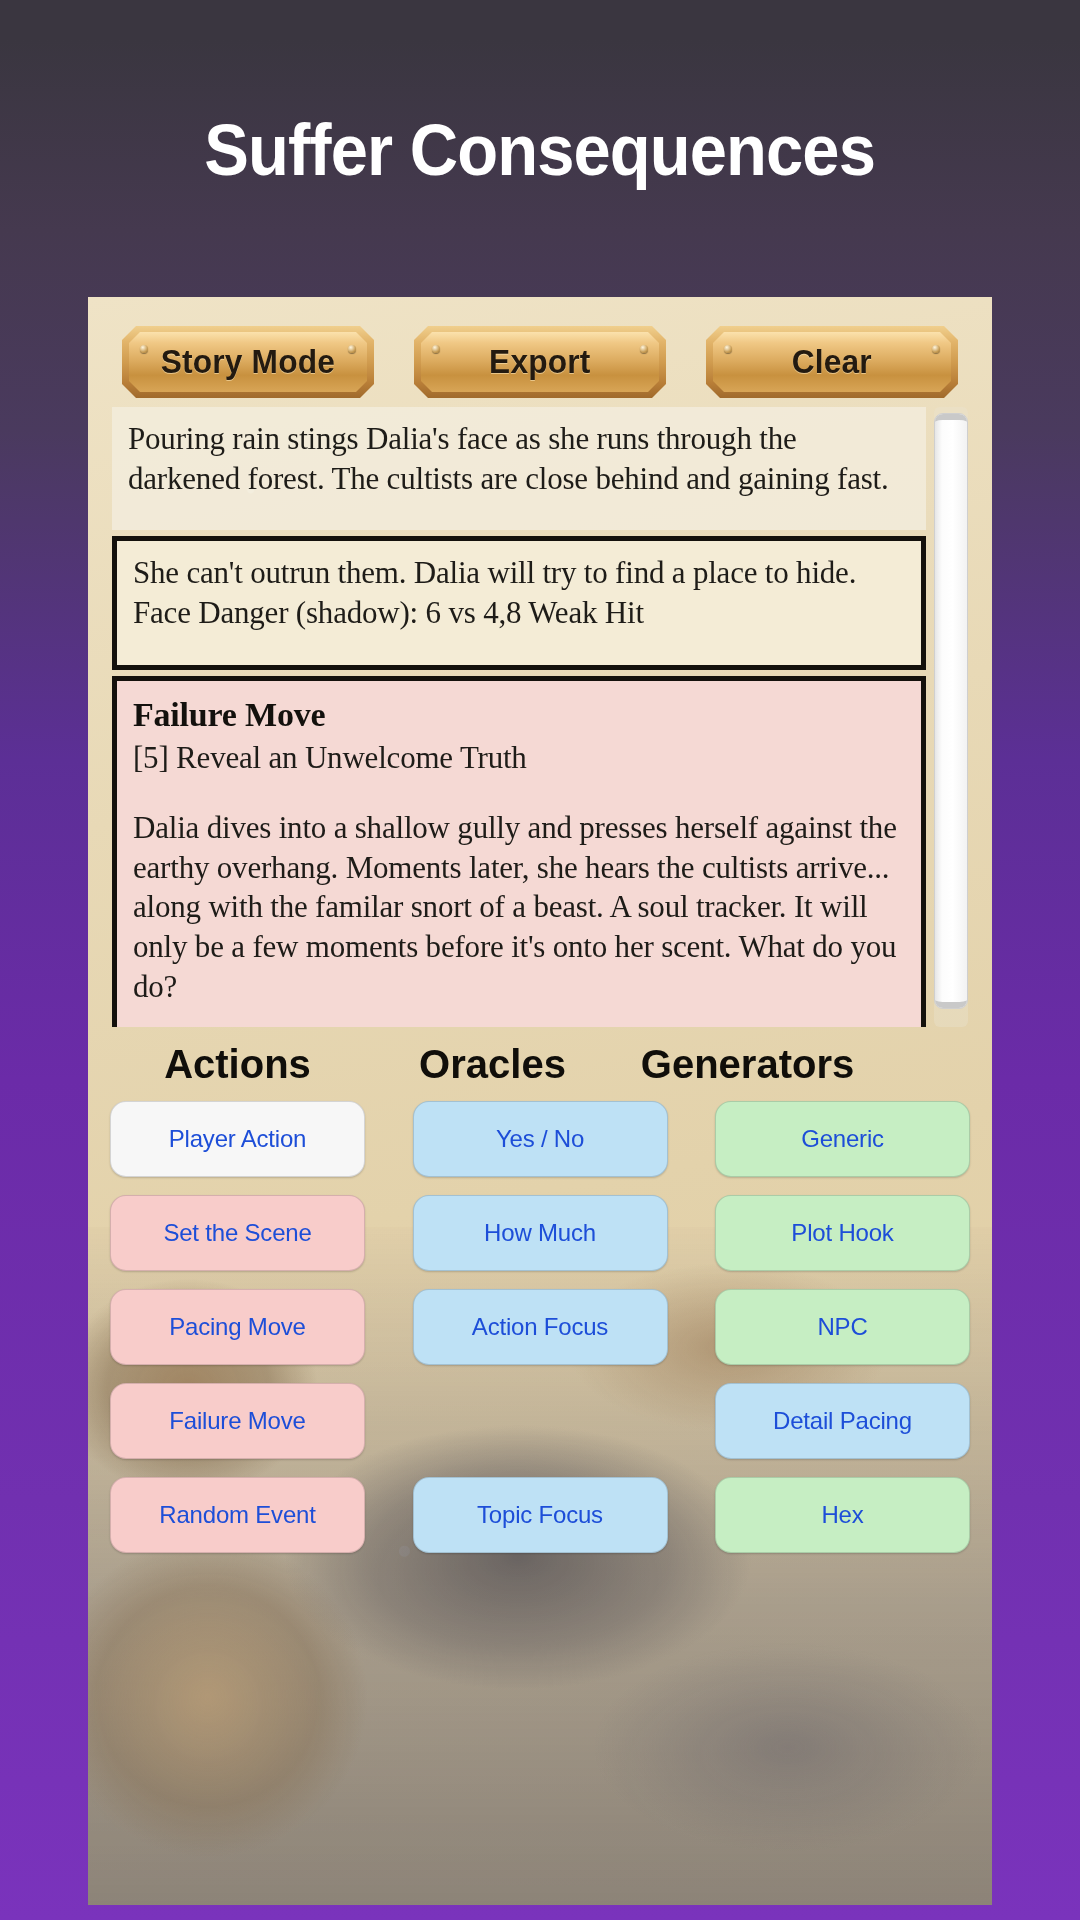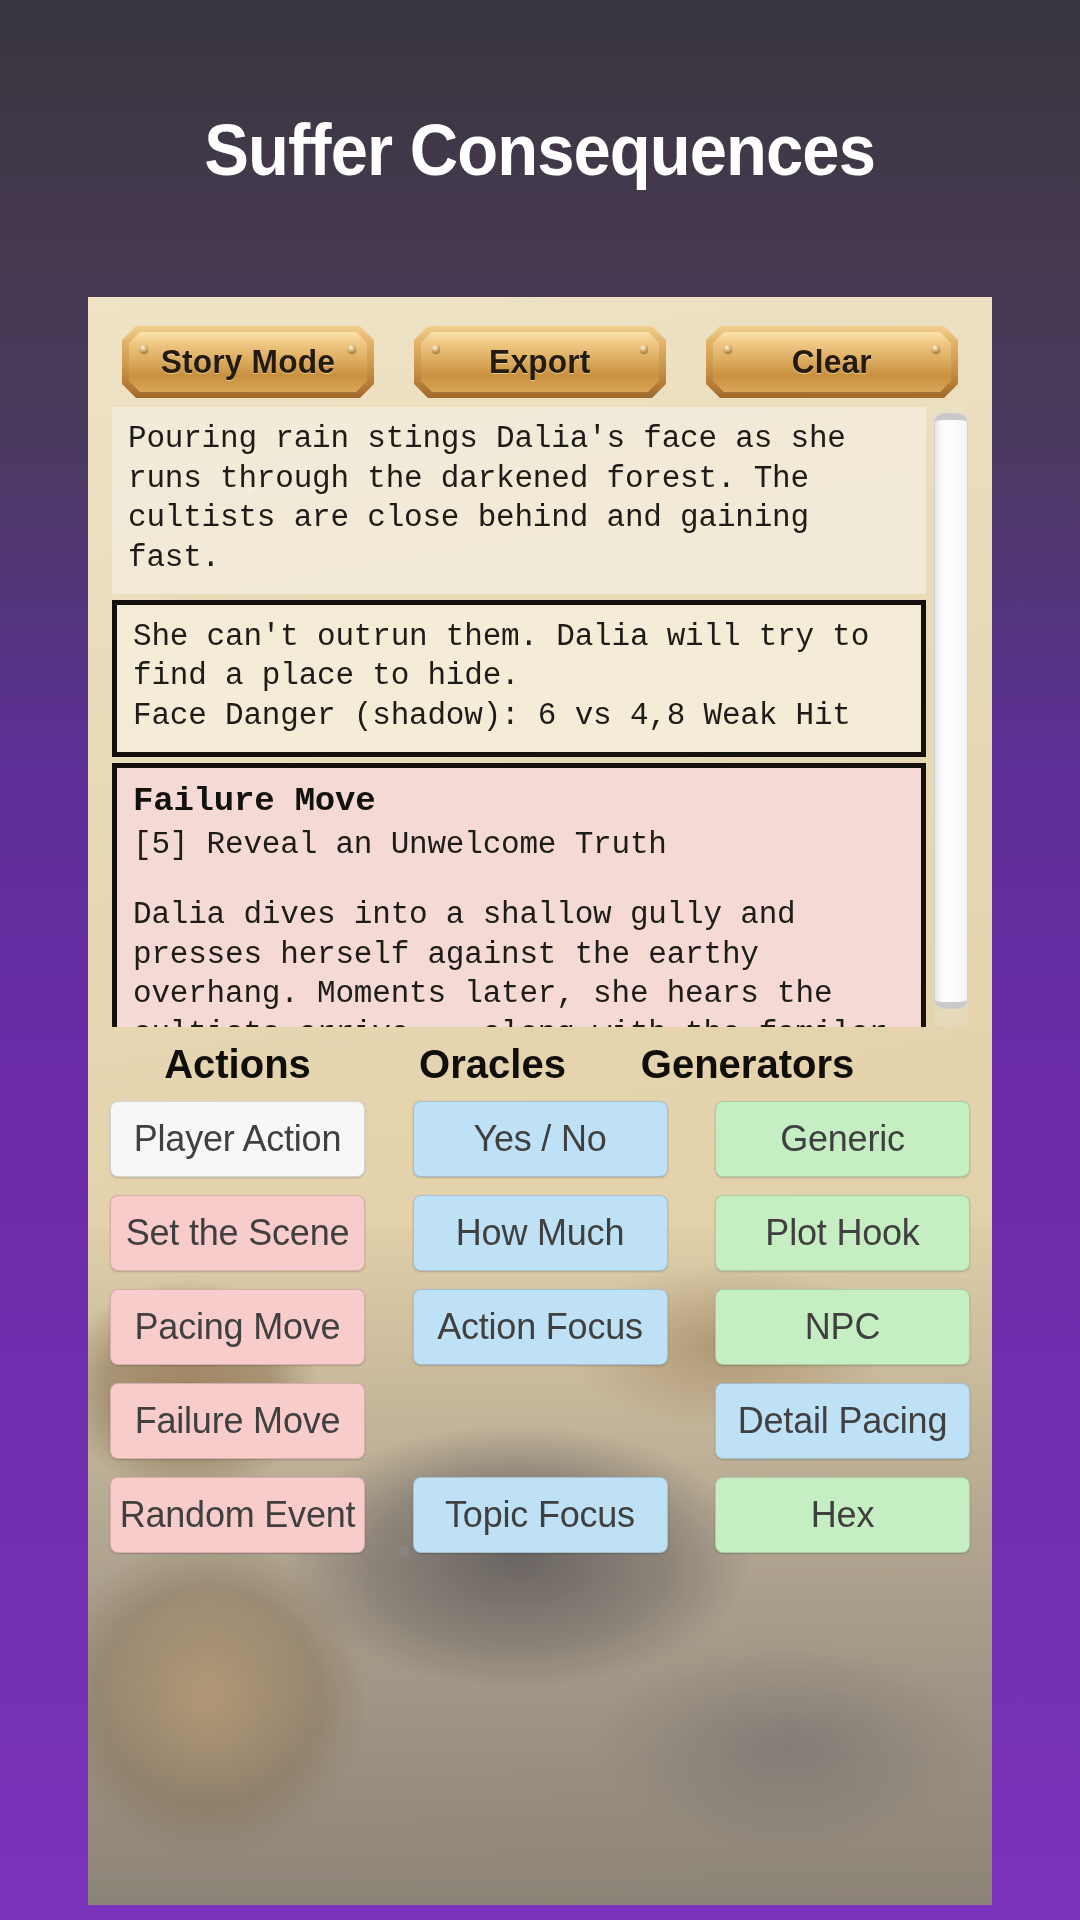--- a/index.html
+++ b/index.html
@@ -124,25 +124,25 @@
     display: flex;
     z-index: 3;
   }
   #log {
     flex: 1 1 auto;
     height: 620px;
     overflow: hidden;
     position: relative;
   }
   .entry {
-    padding: 12px 16px 16px 16px;
+    padding: 12px 16px 32px 16px;
     color: #1e1c18;
     font-size: 31px;
     line-height: 1.28;
-    font-family: Liberation Mono, monospace;
+    font-family: Liberation Serif, serif;
     letter-spacing: -.2px;
   }
   .entry.narration {
     background: rgba(243,237,221,.82);
     border: none;
   }
   .entry.action {
     background: #f4ecd6;
     border: 5px solid #14110c;
     margin-top: 6px;
@@ -207,27 +207,27 @@
     font-family: "Liberation Sans Narrow", "Liberation Sans", sans-serif;
   }
   .grid-row {
     display: flex;
     justify-content: space-between;
     margin-bottom: 18px;
   }
   .pad-btn {
     width: 255px;
     height: 76px;
-    border-radius: 8px;
+    border-radius: 16px;
     border: 1px solid rgba(0,0,0,.14);
     display: flex;
     align-items: center;
     justify-content: center;
-    font-size: 36px;
-    color: #404040;
+    font-size: 24px;
+    color: #1d4ed8;
     font-family: "Liberation Sans Narrow", "Liberation Sans", sans-serif;
     letter-spacing: -.2px;
     cursor: pointer;
     box-shadow: 0 1px 2px rgba(0,0,0,.18);
     white-space: nowrap;
   }
   .pad-btn.white  { background: #f7f7f7; }
   .pad-btn.pink   { background: #f8ccca; }
   .pad-btn.blue   { background: #bee1f5; }
   .pad-btn.green  { background: #c6eec3; }

